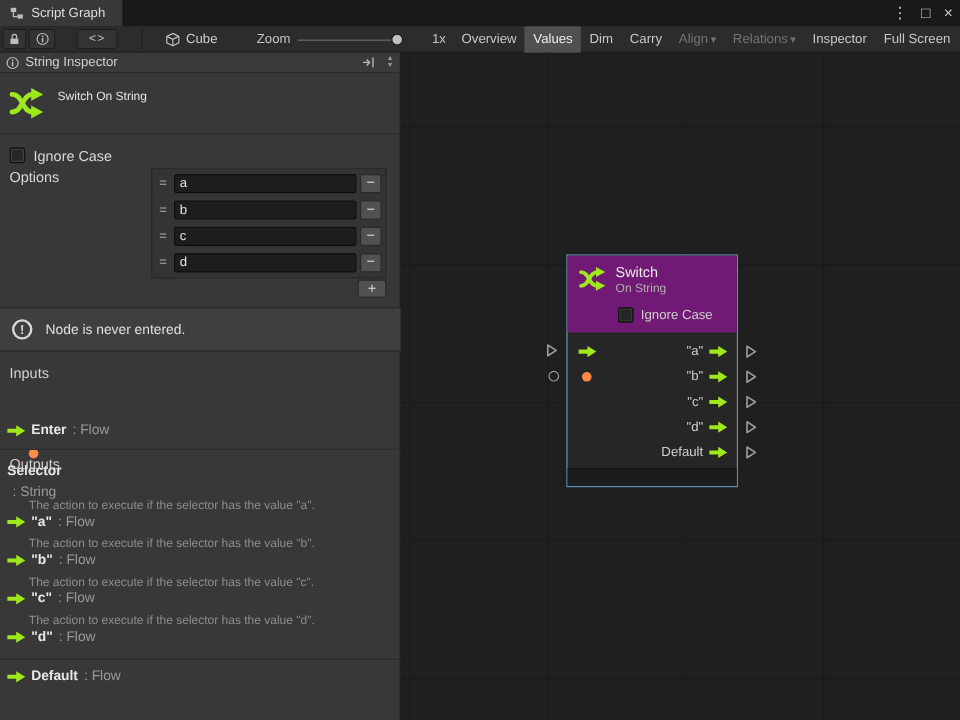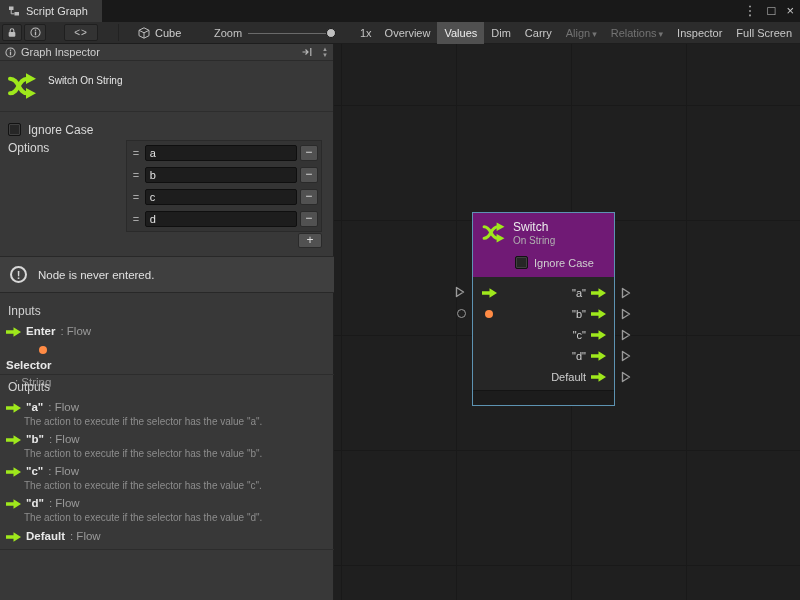--- a/index.html
+++ b/index.html
@@ -78,21 +78,21 @@
   .warning { position:absolute; left:0; top:212px; width:334px; height:37px; background:#3f3f3f;
              border-top:1px solid #282828; border-bottom:1px solid #282828;
              display:flex; align-items:center; gap:11px; padding-left:10px; }
   .warn-icon { width:17px; height:17px; min-width:17px; border:2px solid #d8d8d8; border-radius:50%;
                color:#d8d8d8; font-weight:bold; font-size:11px; display:flex; align-items:center; justify-content:center; }
   .warn-text { font-size:11.5px; color:#e0e0e0; }
 
   .sect { position:absolute; left:8px; font-size:12px; color:#d2d2d2; }
   .divider { position:absolute; left:0; width:334px; height:1px; background:#2c2c2c; }
 
-  .io-row { position:absolute; left:6px; display:flex; align-items:flex-end; gap:5px; font-size:11.5px; }
+  .io-row { position:absolute; left:6px; display:flex; align-items:center; gap:5px; font-size:11.5px;margin-top:28px; }
   .io-arr { width:15px; height:10px; color:#9fe81c; }
   .io-dot { width:8px; height:8px; border-radius:50%; background:#ff8b45; margin:0 4px 0 3px; }
   .io-name { font-weight:bold; color:#e8e8e8; }
   .io-type { color:#9a9a9a; }
   .io-desc { position:absolute; left:24px; font-size:10px; color:#8d8d8d; }
 
   
   .canvas { position:absolute; left:334px; top:44px; width:466px; height:556px; background:#1f1f1f;
             background-image:
               linear-gradient(to right, #191919 1px, transparent 1px),
@@ -192,21 +192,21 @@
 <div class="inspector">
 
   <div class="insp-header">
     <span class="i-circle">
         <svg viewBox="0 0 12 12">
           <circle cx="6" cy="6" r="5" fill="none" stroke="currentColor" stroke-width="1.1"></circle>
           <rect x="5.3" y="5" width="1.4" height="4" fill="currentColor"></rect>
           <rect x="5.3" y="2.8" width="1.4" height="1.4" fill="currentColor"></rect>
         </svg>
       </span>
-    <span class="insp-header-title">Graph Inspector</span>
+    <span class="insp-header-title">String Inspector</span>
     <span class="dockpin">
         <svg viewBox="0 0 12 12">
           <path d="M1.5 6 H6.5 M4.5 3.5 L7 6 L4.5 8.5 M9.8 2 V10" fill="none" stroke="currentColor" stroke-width="1.2"></path>
         </svg>
       </span>
     <span class="scrollarrows">
         <div>▲</div>
         <div>▼</div>
       </span>
   </div>

